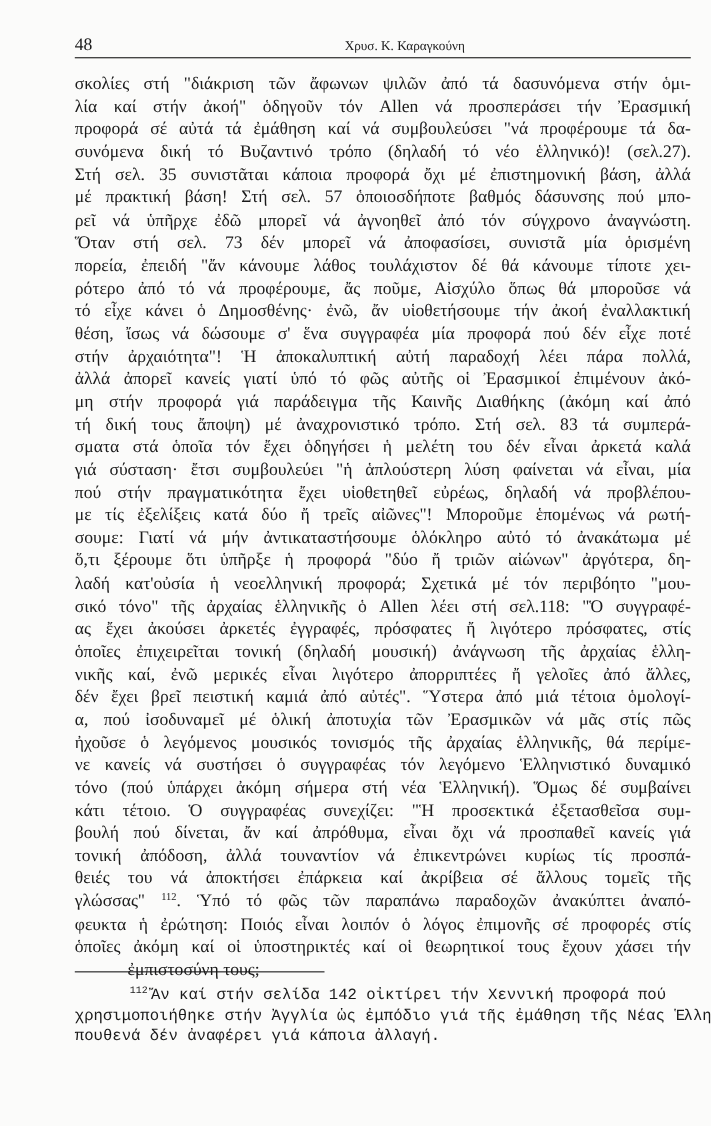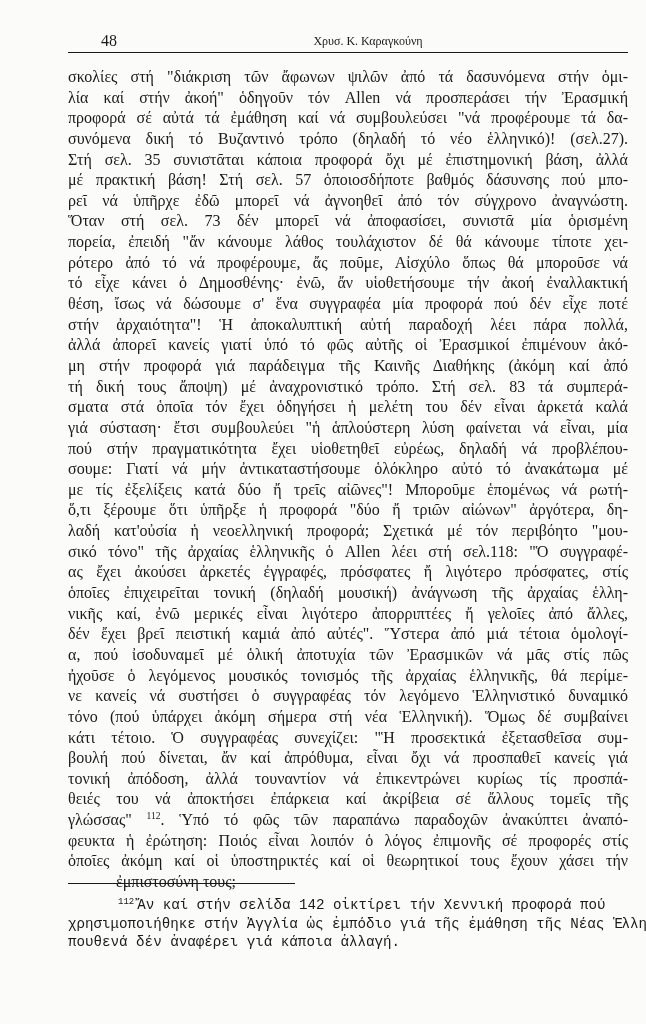--- a/index.html
+++ b/index.html
@@ -22,21 +22,20 @@
       width: 560px;
       height: 22px;
       border-bottom: 1.6px solid #1a1a1a;
     }
     .page-number {
       position: absolute;
       left: 0;
       top: 2px;
       font-size: 16px;
       line-height: 18px;
-      margin-left: 33px;
     }
     .running-head {
       position: absolute;
       left: 0;
       right: 0;
       top: 2px;
       text-align: center;
       font-size: 12px;
       line-height: 18px;
       padding-left: 40px;
@@ -119,22 +118,22 @@
   <span class="line">ρότερο ἀπό τό νά προφέρουμε, ἄς ποῦμε, Αἰσχύλο ὅπως θά μποροῦσε νά</span>
   <span class="line">τό εἶχε κάνει ὁ Δημοσθένης· ἐνῶ, ἄν υἱοθετήσουμε τήν ἀκοή ἐναλλακτική</span>
   <span class="line">θέση, ἴσως νά δώσουμε σ' ἕνα συγγραφέα μία προφορά πού δέν εἶχε ποτέ</span>
   <span class="line">στήν ἀρχαιότητα"! Ἡ ἀποκαλυπτική αὐτή παραδοχή λέει πάρα πολλά,</span>
   <span class="line">ἀλλά ἀπορεῖ κανείς γιατί ὑπό τό φῶς αὐτῆς οἱ Ἐρασμικοί ἐπιμένουν ἀκό-</span>
   <span class="line">μη στήν προφορά γιά παράδειγμα τῆς Καινῆς Διαθήκης (ἀκόμη καί ἀπό</span>
   <span class="line">τή δική τους ἄποψη) μέ ἀναχρονιστικό τρόπο. Στή σελ. 83 τά συμπερά-</span>
   <span class="line">σματα στά ὁποῖα τόν ἔχει ὁδηγήσει ἡ μελέτη του δέν εἶναι ἀρκετά καλά</span>
   <span class="line">γιά σύσταση· ἔτσι συμβουλεύει "ἡ ἁπλούστερη λύση φαίνεται νά εἶναι, μία</span>
   <span class="line">πού στήν πραγματικότητα ἔχει υἱοθετηθεῖ εὐρέως, δηλαδή νά προβλέπου-</span>
+  <span class="line">με τίς ἐξελίξεις κατά δύο ἤ τρεῖς αἰῶνες"!  Μποροῦμε ἑπομένως νά ρωτή-</span>
   <span class="line">σουμε: Γιατί νά μήν ἀντικαταστήσουμε ὁλόκληρο αὐτό τό ἀνακάτωμα μέ</span>
-  <span class="line">με τίς ἐξελίξεις κατά δύο ἤ τρεῖς αἰῶνες"!  Μποροῦμε ἑπομένως νά ρωτή-</span>
   <span class="line">ὅ,τι ξέρουμε ὅτι ὑπῆρξε ἡ προφορά "δύο ἤ τριῶν αἰώνων" ἀργότερα, δη-</span>
   <span class="line">λαδή κατ'οὐσία ἡ νεοελληνική προφορά; Σχετικά μέ τόν περιβόητο "μου-</span>
   <span class="line">σικό τόνο" τῆς ἀρχαίας ἑλληνικῆς ὁ Allen λέει στή σελ.118: "Ὁ συγγραφέ-</span>
   <span class="line">ας ἔχει ἀκούσει ἀρκετές ἐγγραφές, πρόσφατες ἤ λιγότερο πρόσφατες, στίς</span>
   <span class="line">ὁποῖες ἐπιχειρεῖται τονική (δηλαδή μουσική) ἀνάγνωση τῆς ἀρχαίας ἑλλη-</span>
   <span class="line">νικῆς καί, ἐνῶ μερικές εἶναι λιγότερο ἀπορριπτέες ἤ γελοῖες ἀπό ἄλλες,</span>
   <span class="line">δέν ἔχει βρεῖ πειστική καμιά ἀπό αὐτές". Ὕστερα ἀπό μιά τέτοια ὁμολογί-</span>
   <span class="line">α, πού ἰσοδυναμεῖ μέ ὁλική ἀποτυχία τῶν Ἐρασμικῶν νά μᾶς στίς πῶς</span>
   <span class="line">ἠχοῦσε ὁ λεγόμενος μουσικός τονισμός τῆς ἀρχαίας ἑλληνικῆς, θά περίμε-</span>
   <span class="line">νε κανείς νά συστήσει ὁ συγγραφέας τόν λεγόμενο Ἑλληνιστικό δυναμικό</span>

